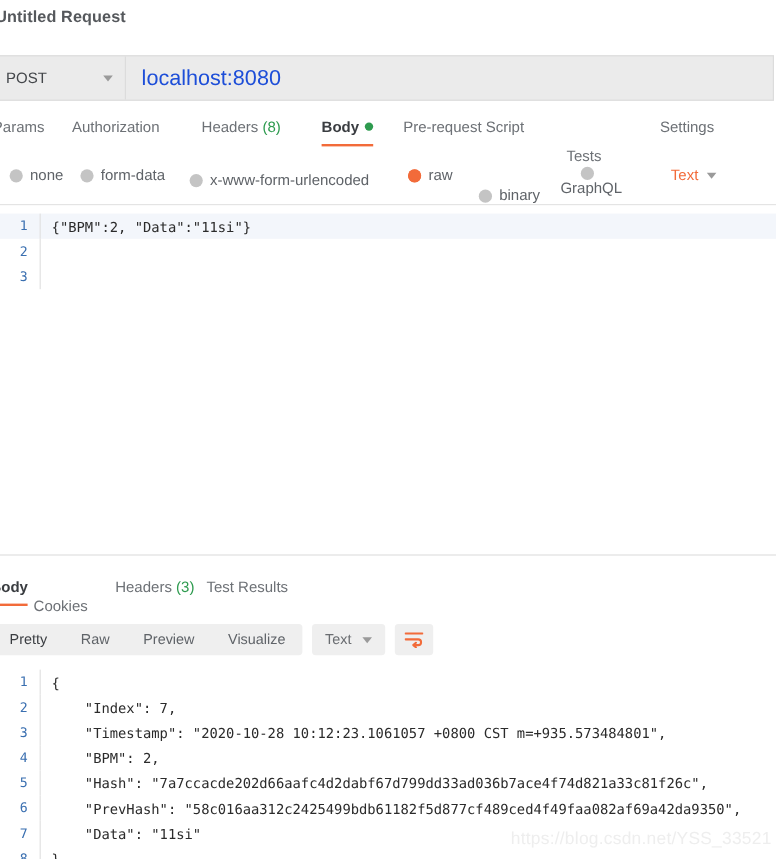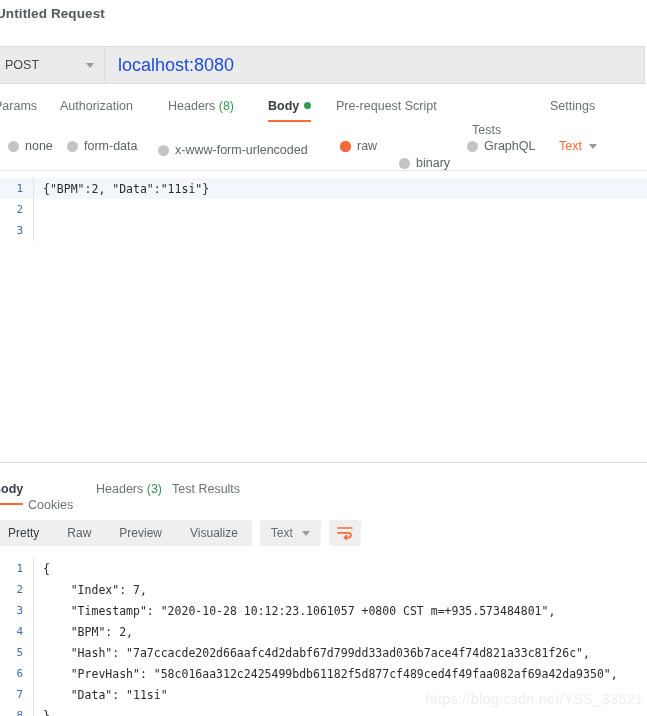--- a/index.html
+++ b/index.html
@@ -192,21 +192,21 @@
         <span class="btype-label">x-www-form-urlencoded</span>
       </div>
       <div class="btype" style="position: absolute; left: 340px; top: 0px;">
         <span class="radio on"></span>
         <span class="btype-label">raw</span>
       </div>
       <div class="btype" style="position: absolute; left: 399px; top: 0px; margin-top: 17px;">
         <span class="radio"></span>
         <span class="btype-label">binary</span>
       </div>
-      <div class="btype" style="position: absolute; left: 467px; top: 0px;">
+      <div class="btype" style="position: absolute; left: 467px; top: 0px; flex-direction: column;">
         <span class="radio"></span>
         <span class="btype-label">GraphQL</span>
       </div>
       <div class="text-sel" style="position: absolute; left: 559px; top: 0px;">
         <span>Text</span>
         <span class="caret-o"></span>
       </div>
     </div>
 
   <div class="editor-top-rule" style="top:170px"></div>

